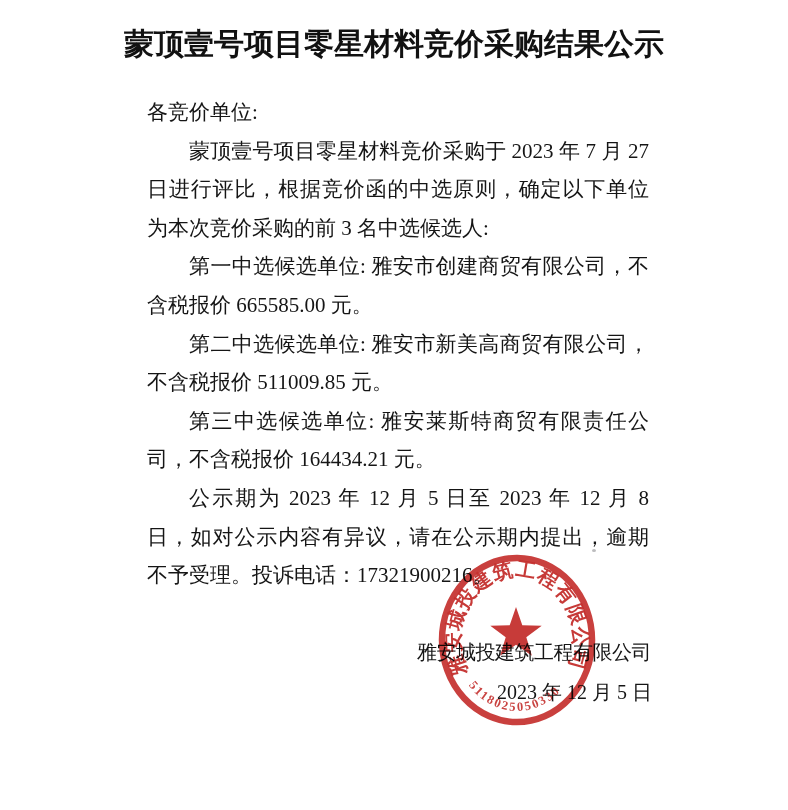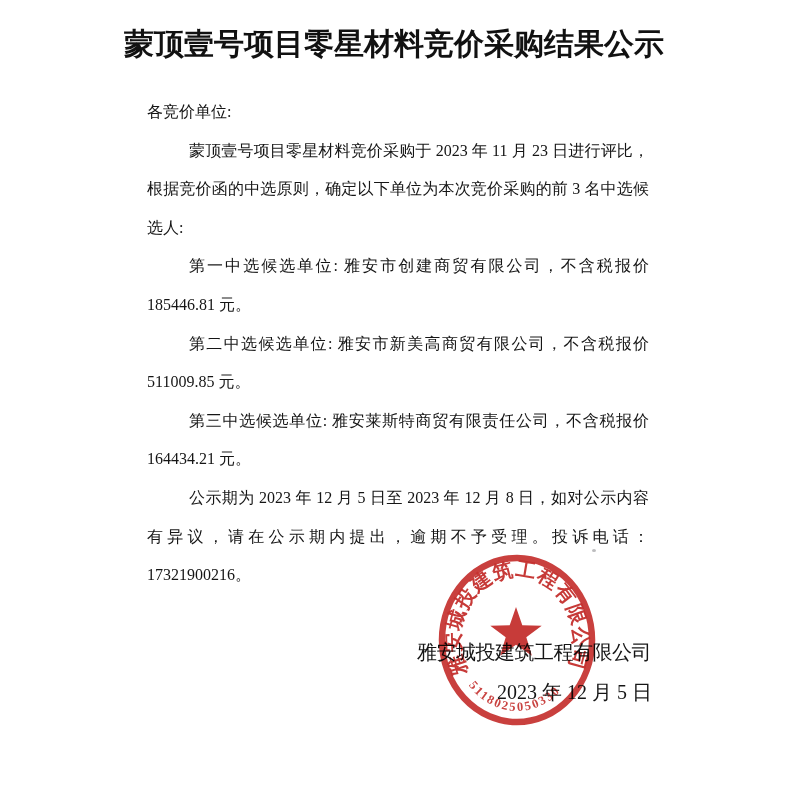--- a/index.html
+++ b/index.html
@@ -22,21 +22,21 @@
     font-weight: 700;
     font-size: 30px;
     color: #111111;
     white-space: nowrap;
   }
   .body-text {
     position: absolute;
     left: 147px;
     top: 93px;
     width: 502px;
-    font-size: 16px;
+    font-size: 21px;
     line-height: 38.6px;
     text-align: justify;
   }
   .body-text p { margin: 0; }
   .body-text p.indent { text-indent: 42px; }
   .sig-company {
     position: absolute;
     left: 417px;
     top: 639px;
     font-size: 20px;
@@ -94,22 +94,22 @@
 </style>
 </head>
 <body>
 
 <div class="page">
 
   <div class="doc-title">蒙顶壹号项目零星材料竞价采购结果公示</div>
 
   <div class="body-text">
     <p>各竞价单位:</p>
-    <p class="indent">蒙顶壹号项目零星材料竞价采购于 2023 年 11 月 23 日进行评比，根据竞价函的中选原则，确定以下单位为本次竞价采购的前 3 名中选候选人:</p>
-    <p class="indent">第一中选候选单位: 雅安市创建商贸有限公司，不含税报价 185446.81 元。</p>
+    <p class="indent">蒙顶壹号项目零星材料竞价采购于 2023 年 7 月 27 日进行评比，根据竞价函的中选原则，确定以下单位为本次竞价采购的前 3 名中选候选人:</p>
+    <p class="indent">第一中选候选单位: 雅安市创建商贸有限公司，不含税报价 665585.00 元。</p>
     <p class="indent">第二中选候选单位: 雅安市新美高商贸有限公司，不含税报价 511009.85 元。</p>
     <p class="indent">第三中选候选单位: 雅安莱斯特商贸有限责任公司，不含税报价 164434.21 元。</p>
     <p class="indent">公示期为 2023 年 12 月 5 日至 2023 年 12 月 8 日，如对公示内容有异议，请在公示期内提出，逾期不予受理。投诉电话：17321900216。</p>
   </div>
 
   <div class="sig-company">雅安城投建筑工程有限公司</div>
 
   <div class="sig-date">2023 年 12 月 5 日</div>
 
   <div class="speck"></div>

